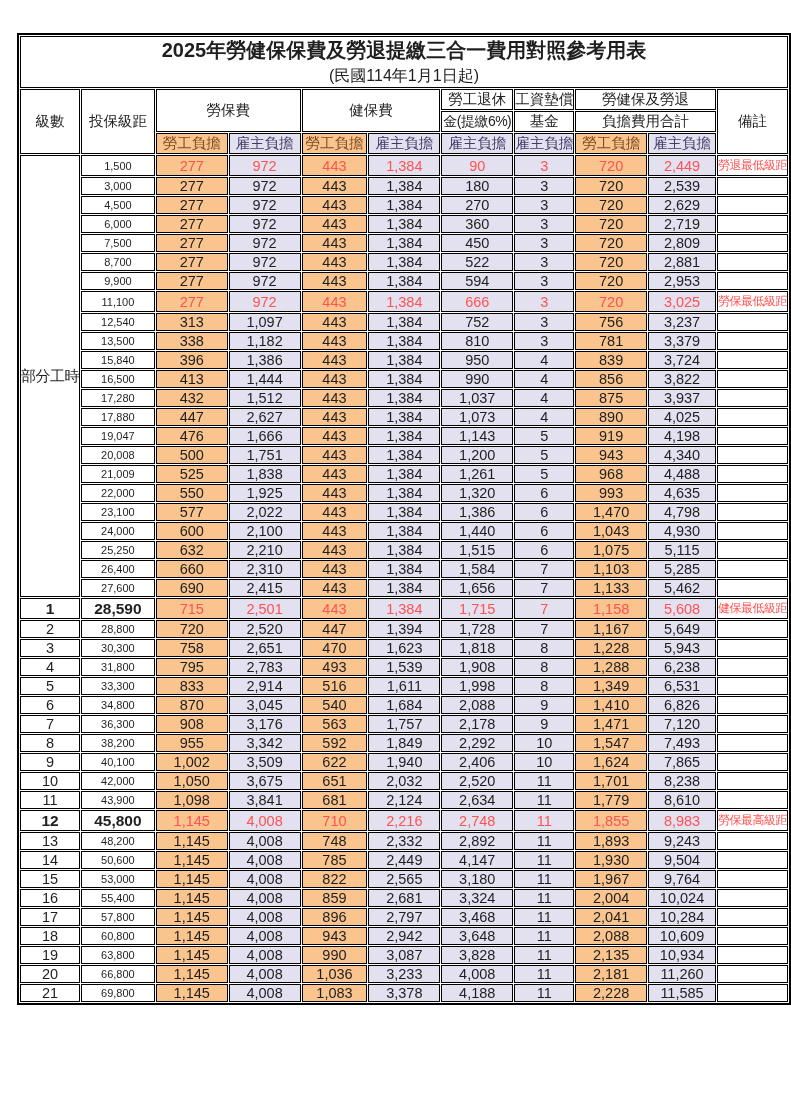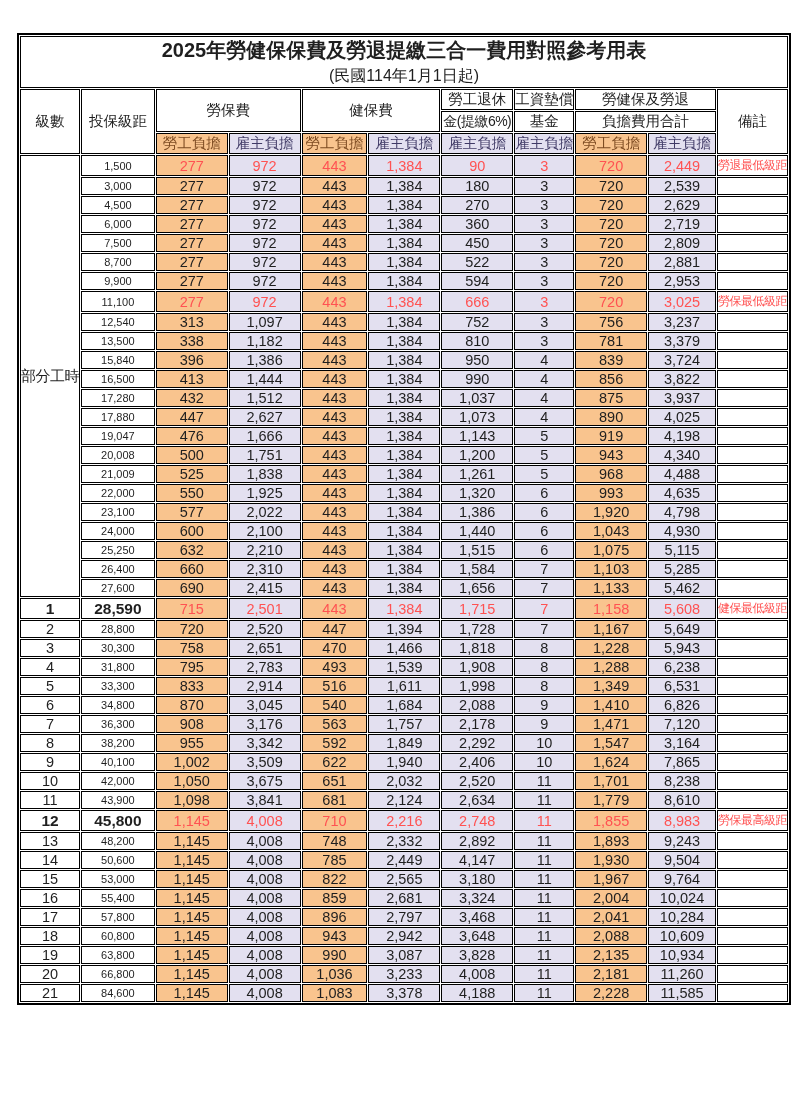--- a/index.html
+++ b/index.html
@@ -321,21 +321,21 @@
           <td class="remark"></td>
         </tr>
         <tr>
           <td class="bracket">23,100</td>
           <td class="val emp">577</td>
           <td class="val er">2,022</td>
           <td class="val emp">443</td>
           <td class="val er">1,384</td>
           <td class="val er">1,386</td>
           <td class="val er">6</td>
-          <td class="val emp">1,920</td>
+          <td class="val emp">1,470</td>
           <td class="val er">4,798</td>
           <td class="remark"></td>
         </tr>
         <tr>
           <td class="bracket">24,000</td>
           <td class="val emp">600</td>
           <td class="val er">2,100</td>
           <td class="val emp">443</td>
           <td class="val er">1,384</td>
           <td class="val er">1,440</td>
@@ -405,21 +405,21 @@
           <td class="val emp">1,167</td>
           <td class="val er">5,649</td>
           <td class="remark"></td>
         </tr>
         <tr>
           <td class="level">3</td>
           <td class="bracket">30,300</td>
           <td class="val emp">758</td>
           <td class="val er">2,651</td>
           <td class="val emp">470</td>
-          <td class="val er">1,466</td>
+          <td class="val er">1,623</td>
           <td class="val er">1,818</td>
           <td class="val er">8</td>
           <td class="val emp">1,228</td>
           <td class="val er">5,943</td>
           <td class="remark"></td>
         </tr>
         <tr>
           <td class="level">4</td>
           <td class="bracket">31,800</td>
           <td class="val emp">795</td>
@@ -474,21 +474,21 @@
         <tr>
           <td class="level">8</td>
           <td class="bracket">38,200</td>
           <td class="val emp">955</td>
           <td class="val er">3,342</td>
           <td class="val emp">592</td>
           <td class="val er">1,849</td>
           <td class="val er">2,292</td>
           <td class="val er">10</td>
           <td class="val emp">1,547</td>
-          <td class="val er">3,164</td>
+          <td class="val er">7,493</td>
           <td class="remark"></td>
         </tr>
         <tr>
           <td class="level">9</td>
           <td class="bracket">40,100</td>
           <td class="val emp">1,002</td>
           <td class="val er">3,509</td>
           <td class="val emp">622</td>
           <td class="val er">1,940</td>
           <td class="val er">2,406</td>
@@ -635,21 +635,21 @@
           <td class="val emp">1,036</td>
           <td class="val er">3,233</td>
           <td class="val er">4,008</td>
           <td class="val er">11</td>
           <td class="val emp">2,181</td>
           <td class="val er">11,260</td>
           <td class="remark"></td>
         </tr>
         <tr>
           <td class="level">21</td>
-          <td class="bracket">84,600</td>
+          <td class="bracket">69,800</td>
           <td class="val emp">1,145</td>
           <td class="val er">4,008</td>
           <td class="val emp">1,083</td>
           <td class="val er">3,378</td>
           <td class="val er">4,188</td>
           <td class="val er">11</td>
           <td class="val emp">2,228</td>
           <td class="val er">11,585</td>
           <td class="remark"></td>
         </tr>

